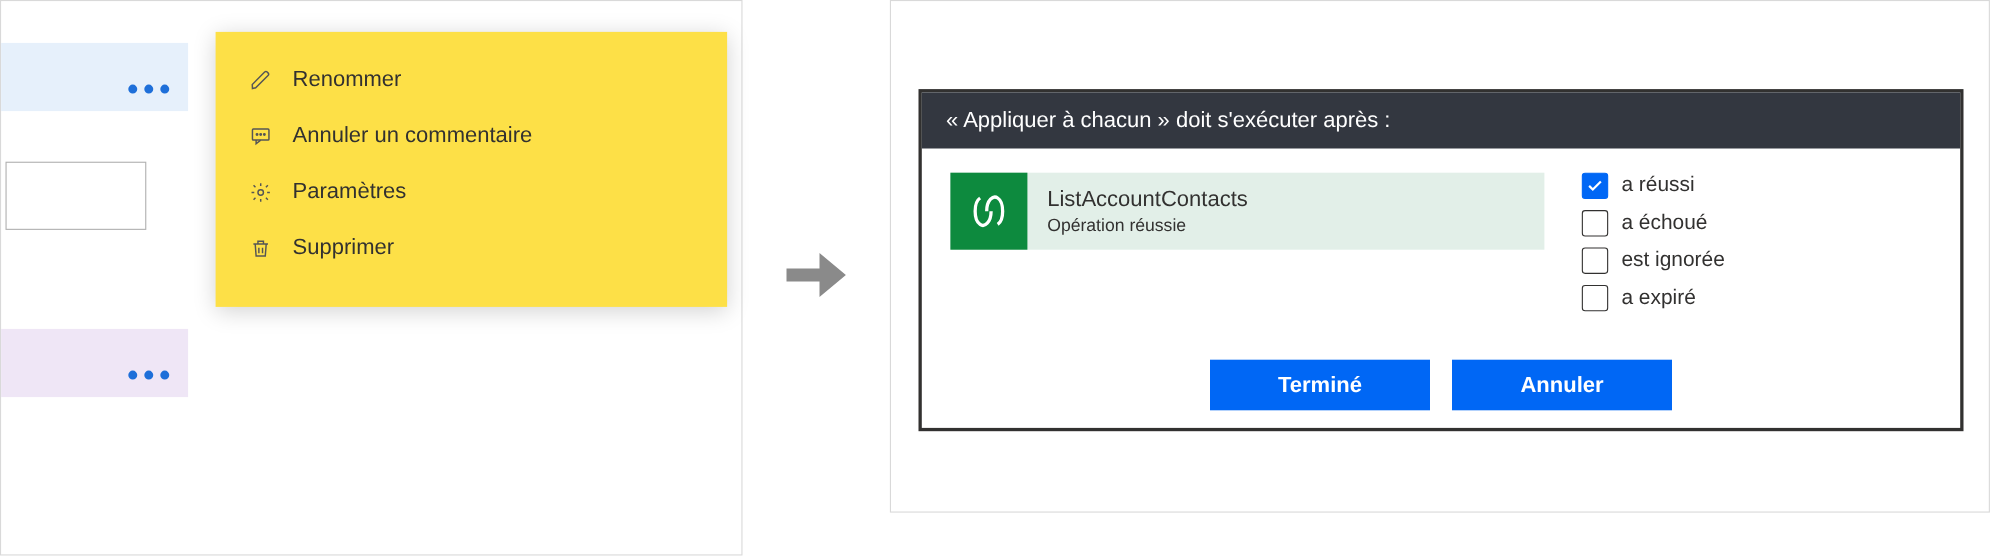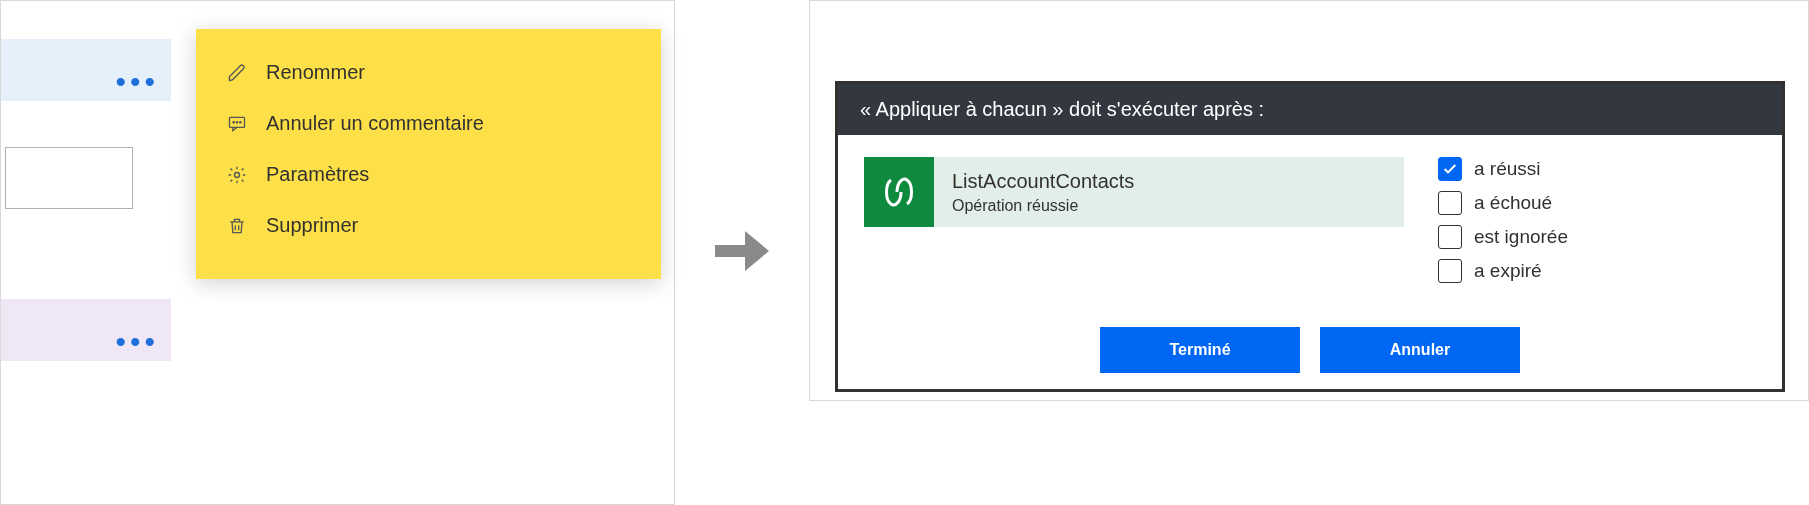--- a/index.html
+++ b/index.html
@@ -22,21 +22,21 @@
     background: #fff;
     position: relative;
   }
   .panel-left {
     width: 675px;
     height: 505px;
     margin-right: 0;
   }
   .panel-right {
     width: 1000px;
-    height: 401px;
+    height: 466px;
     margin-left: auto;
   }
   
   .arrow-gap {
     flex: 1;
     display: flex;
     align-items: center;
     justify-content: center;
   }
   .arrow-icon { color: #8a8a8a; }
@@ -179,21 +179,21 @@
     display: flex;
     justify-content: center;
     gap: 20px;
     margin-top: 44px;
   }
   .btn {
     width: 200px;
     height: 46px;
     background: #0067f5;
     color: #fff;
-    font-size: 16px;
+    font-size: 20px;
     font-weight: 600;
     border: none;
     display: flex;
     align-items: center;
     justify-content: center;
     cursor: pointer;
   }
 </style>
 </head>
 <body>

